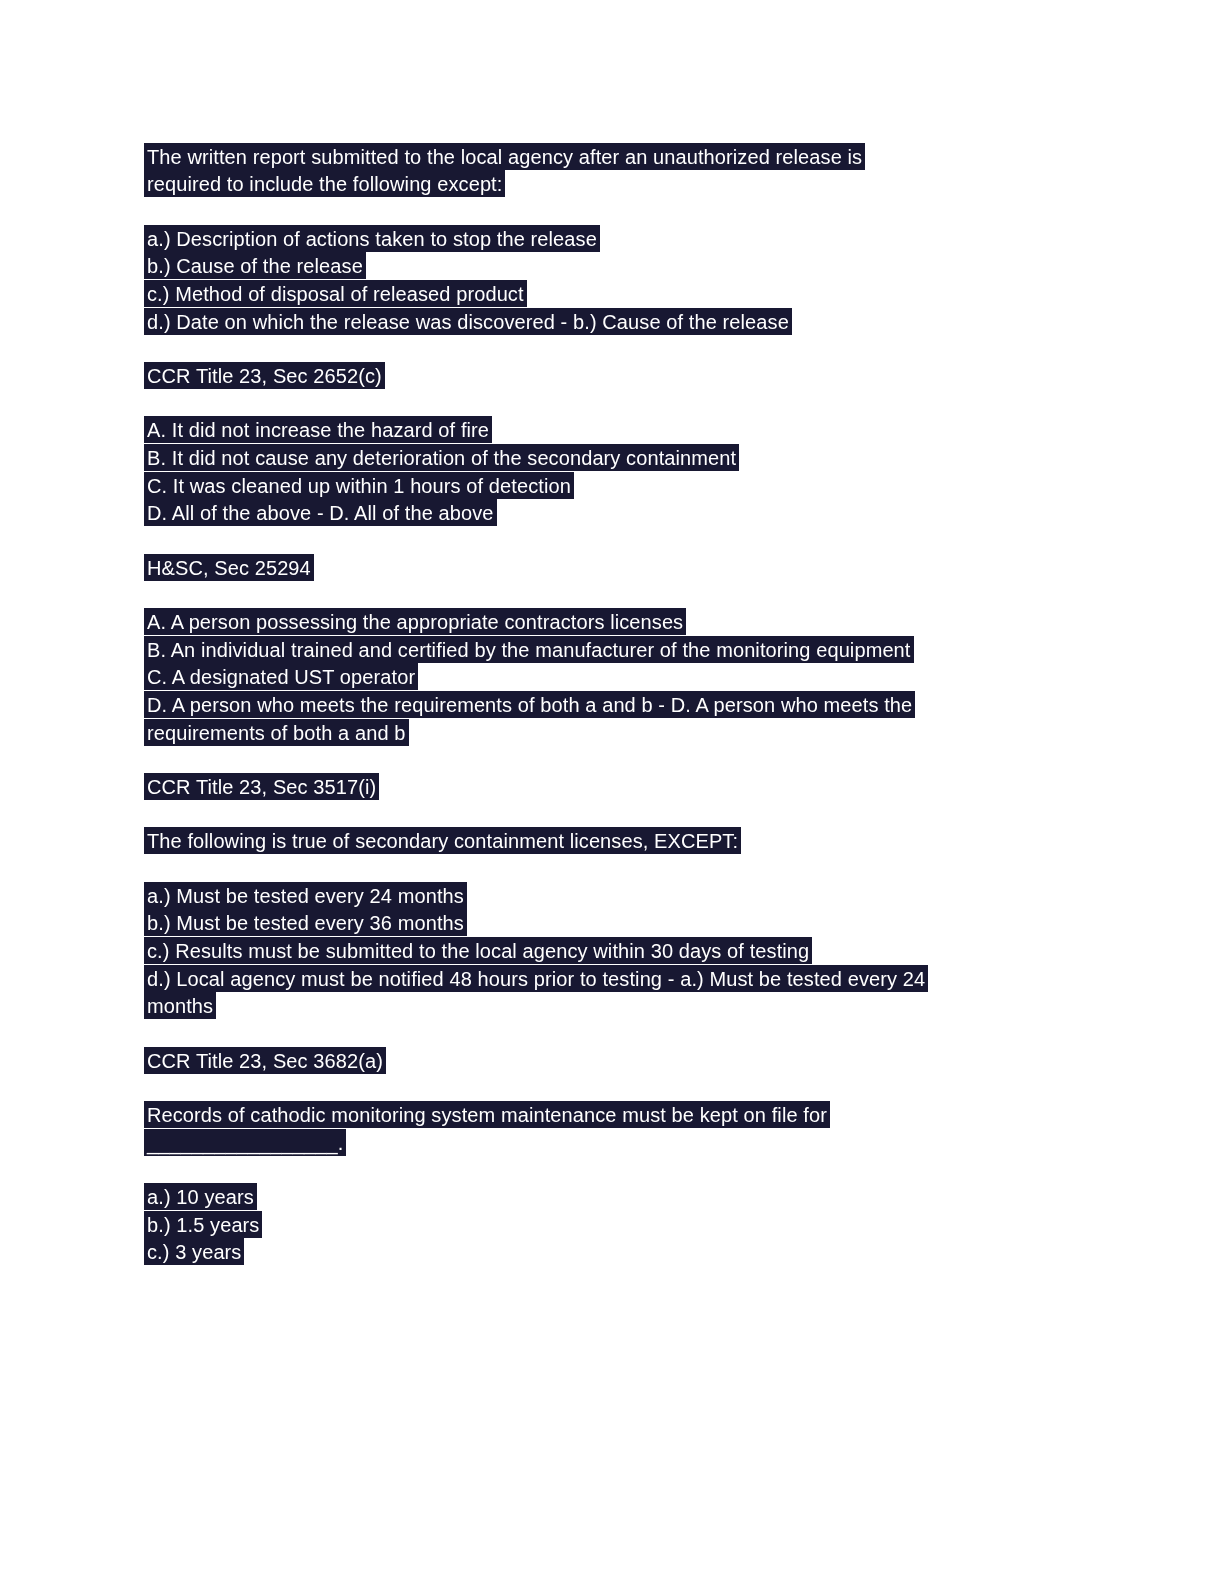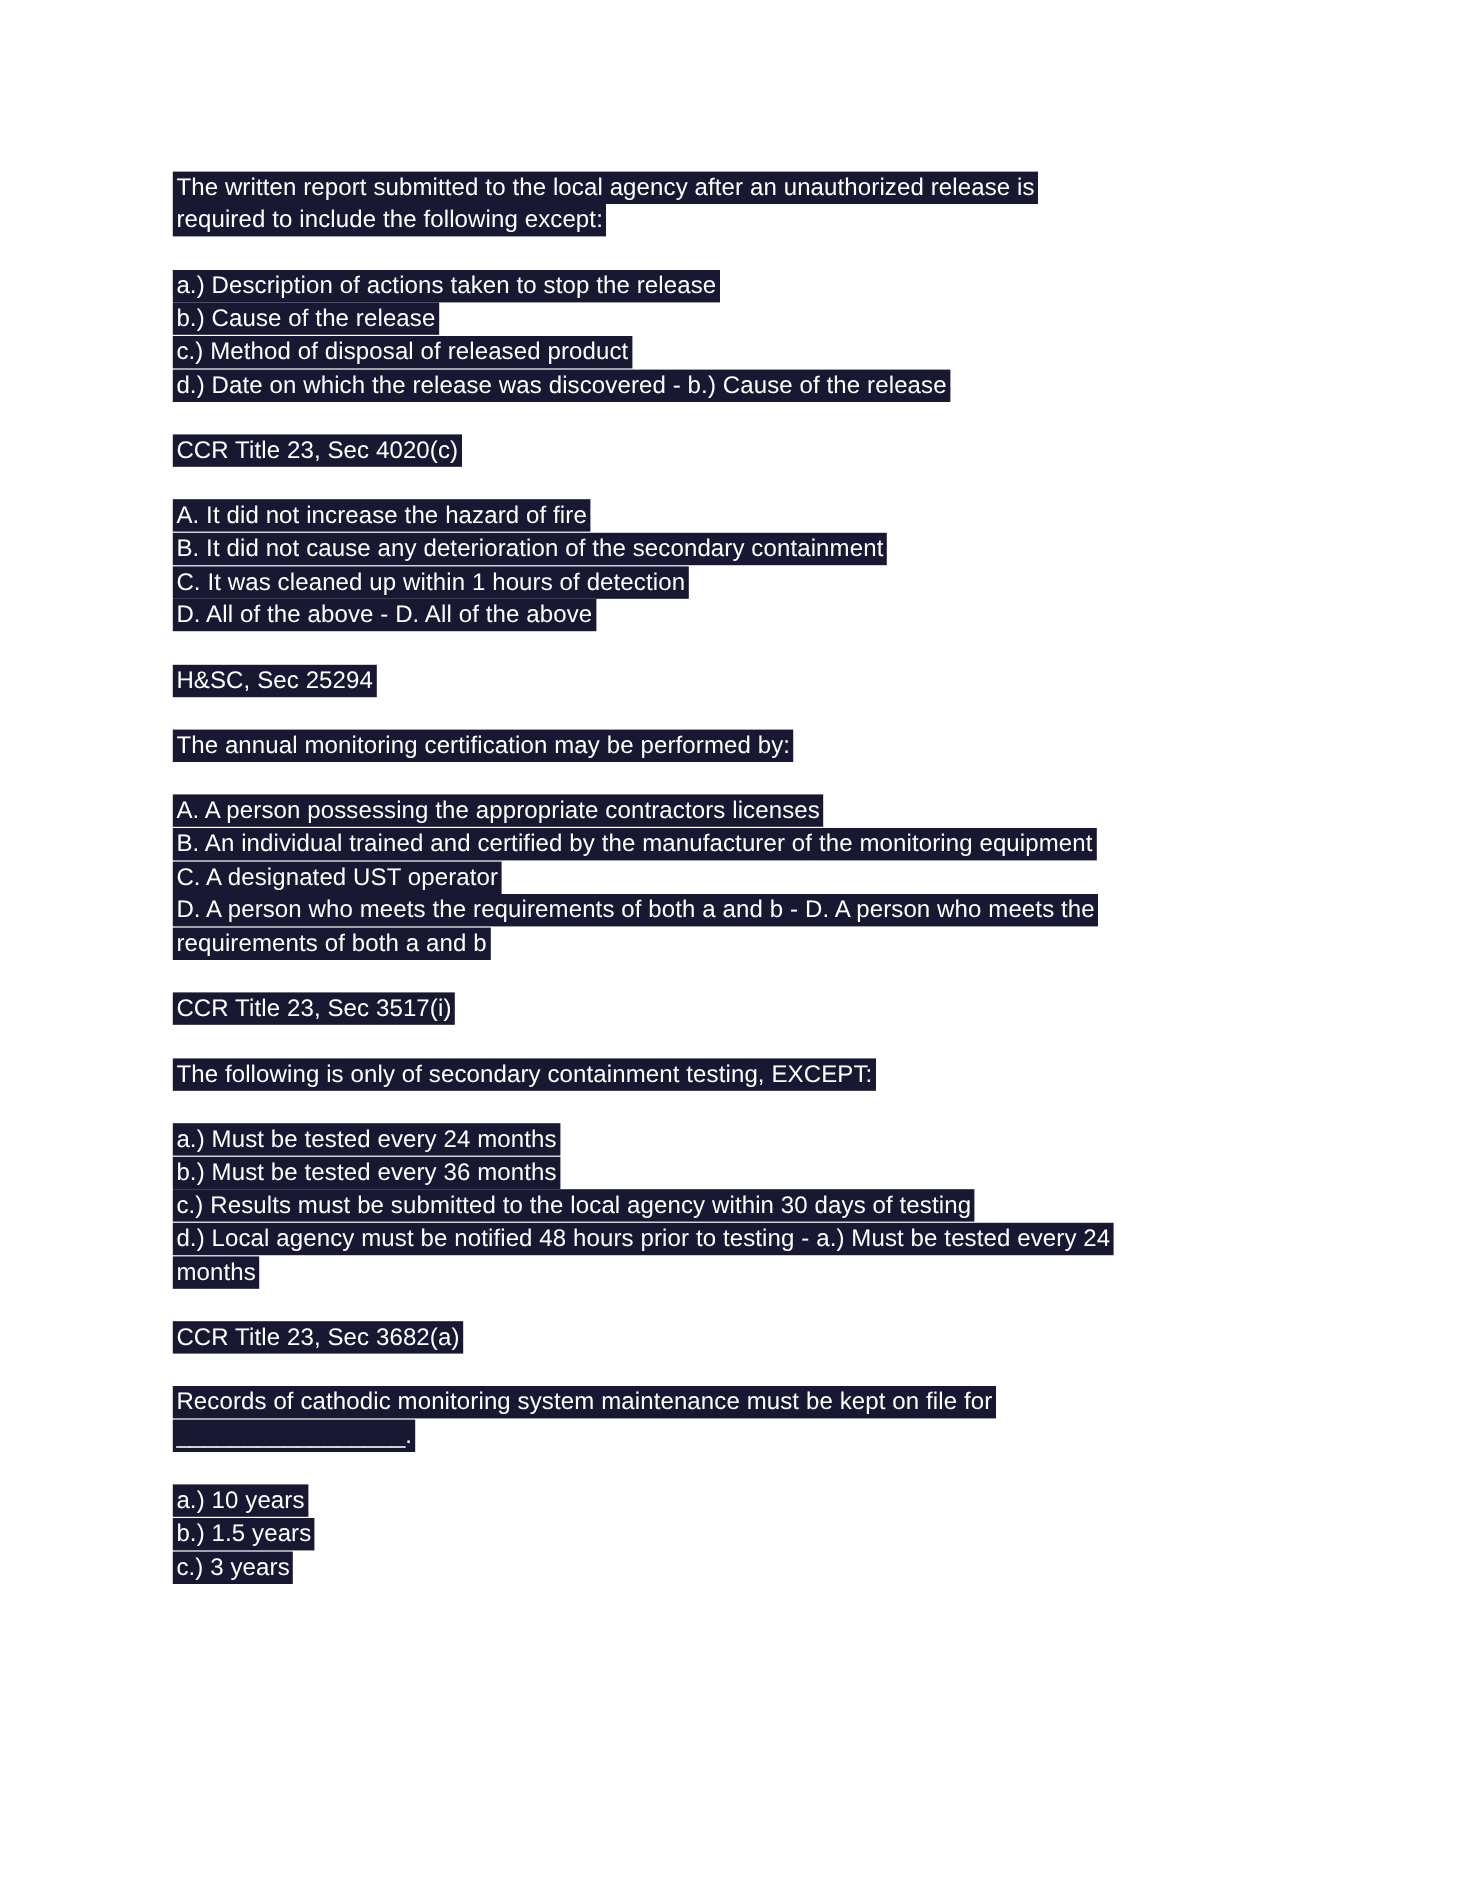--- a/index.html
+++ b/index.html
@@ -41,41 +41,40 @@
 <div class="doc">
 
   <p class="para"><span class="hl">The written report submitted to the local agency after an unauthorized release is
 required to include the following except:</span></p>
 
   <p class="para"><span class="hl">a.) Description of actions taken to stop the release
 b.) Cause of the release
 c.) Method of disposal of released product
 d.) Date on which the release was discovered - b.) Cause of the release</span></p>
 
-  <p class="para"><span class="hl">CCR Title 23, Sec 4020(c)</span></p>
+  <p class="para"><span class="hl">CCR Title 23, Sec 2652(c)</span></p>
 
 
   <p class="para"><span class="hl">A. It did not increase the hazard of fire
 B. It did not cause any deterioration of the secondary containment
 C. It was cleaned up within 1 hours of detection
 D. All of the above - D. All of the above</span></p>
 
   <p class="para"><span class="hl">H&amp;SC, Sec 25294</span></p>
 
-  <p class="para"><span class="hl">The annual monitoring certification may be performed by:</span></p>
 
   <p class="para"><span class="hl">A. A person possessing the appropriate contractors licenses
 B. An individual trained and certified by the manufacturer of the monitoring equipment
 C. A designated UST operator
 D. A person who meets the requirements of both a and b - D. A person who meets the
 requirements of both a and b</span></p>
 
   <p class="para"><span class="hl">CCR Title 23, Sec 3517(i)</span></p>
 
-  <p class="para"><span class="hl">The following is only of secondary containment testing, EXCEPT:</span></p>
+  <p class="para"><span class="hl">The following is true of secondary containment licenses, EXCEPT:</span></p>
 
   <p class="para"><span class="hl">a.) Must be tested every 24 months
 b.) Must be tested every 36 months
 c.) Results must be submitted to the local agency within 30 days of testing
 d.) Local agency must be notified 48 hours prior to testing - a.) Must be tested every 24
 months</span></p>
 
   <p class="para"><span class="hl">CCR Title 23, Sec 3682(a)</span></p>
 
   <p class="para"><span class="hl">Records of cathodic monitoring system maintenance must be kept on file for

